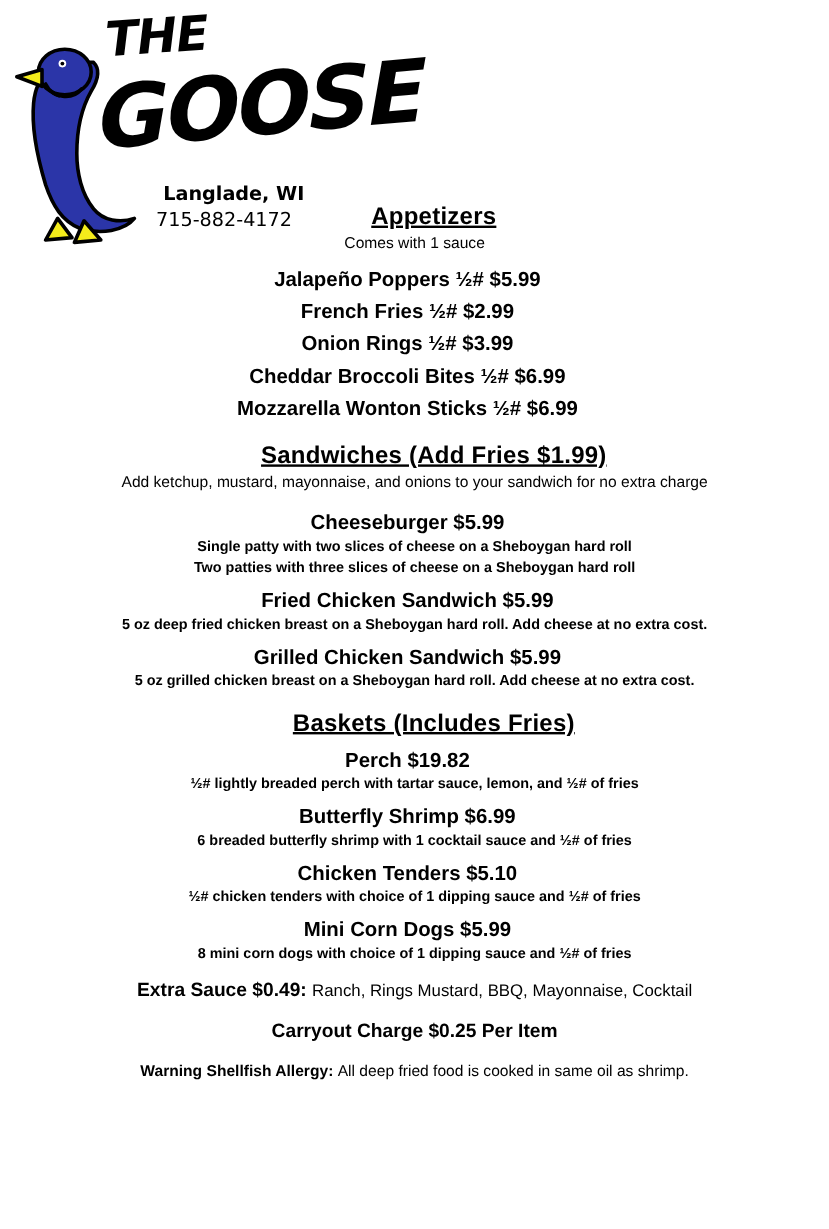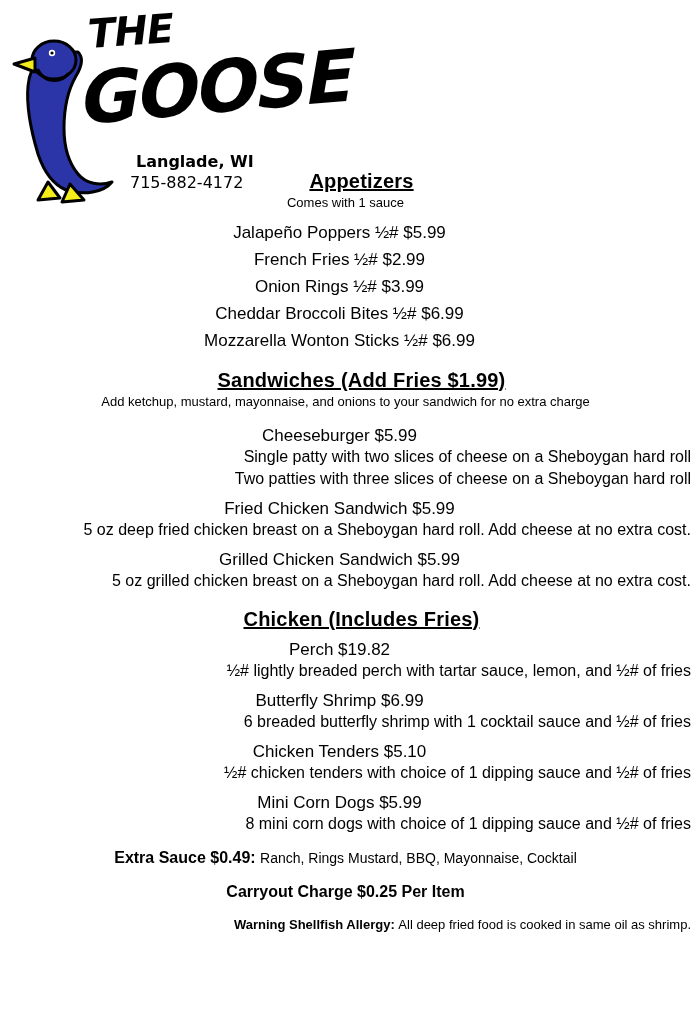--- a/index.html
+++ b/index.html
@@ -92,47 +92,45 @@
   .section-note {
     font-size: 13px;
     margin: 0 0 6px 0;
   }
   .section-sub {
     font-size: 13px;
     margin: 2px 0 10px 0;
   }
   .item-line {
     font-size: 17px;
-    font-weight: normal;
+    font-weight: bold;
     margin: 0;
     padding: 7px 12px 0 0;
   }
   .item-desc {
-    font-size: 16px;
-    font-weight: normal;
+    font-size: 12px;
+    font-weight: bold;
     margin: 2px 0 0 0;
-    text-align: right;
   }
   .item-block {
     margin-bottom: 4px;
   }
   .footer-line {
     font-size: 16px;
     font-weight: bold;
     margin-top: 16px;
   }
   .footer-line .normal {
     font-weight: normal;
     font-size: 14px;
   }
   .warning-line {
     font-size: 13px;
     font-weight: bold;
     margin-top: 16px;
-    text-align: right;
   }
   .warning-line .normal {
     font-weight: normal;
   }
 </style>
 </head>
 <body>
 
 <div class="logo-area">
   <svg class="goose-svg" width="120" height="205" viewBox="0 0 120 205">
@@ -187,21 +185,21 @@
       <div class="item-line">Fried Chicken Sandwich $5.99</div>
       <div class="item-desc">5 oz deep fried chicken breast on a Sheboygan hard roll. Add cheese at no extra cost.</div>
     </div>
     <div class="item-block">
       <div class="item-line">Grilled Chicken Sandwich $5.99</div>
       <div class="item-desc">5 oz grilled chicken breast on a Sheboygan hard roll. Add cheese at no extra cost.</div>
     </div>
   </div>
 
   <div>
-    <div class="section-head sec-bask">Chicken (Includes Fries)</div>
+    <div class="section-head sec-bask">Baskets (Includes Fries)</div>
 
     <div class="item-block">
       <div class="item-line">Perch $19.82</div>
       <div class="item-desc">½# lightly breaded perch with tartar sauce, lemon, and ½# of fries</div>
     </div>
     <div class="item-block">
       <div class="item-line">Butterfly Shrimp $6.99</div>
       <div class="item-desc">6 breaded butterfly shrimp with 1 cocktail sauce and ½# of fries</div>
     </div>
     <div class="item-block">

